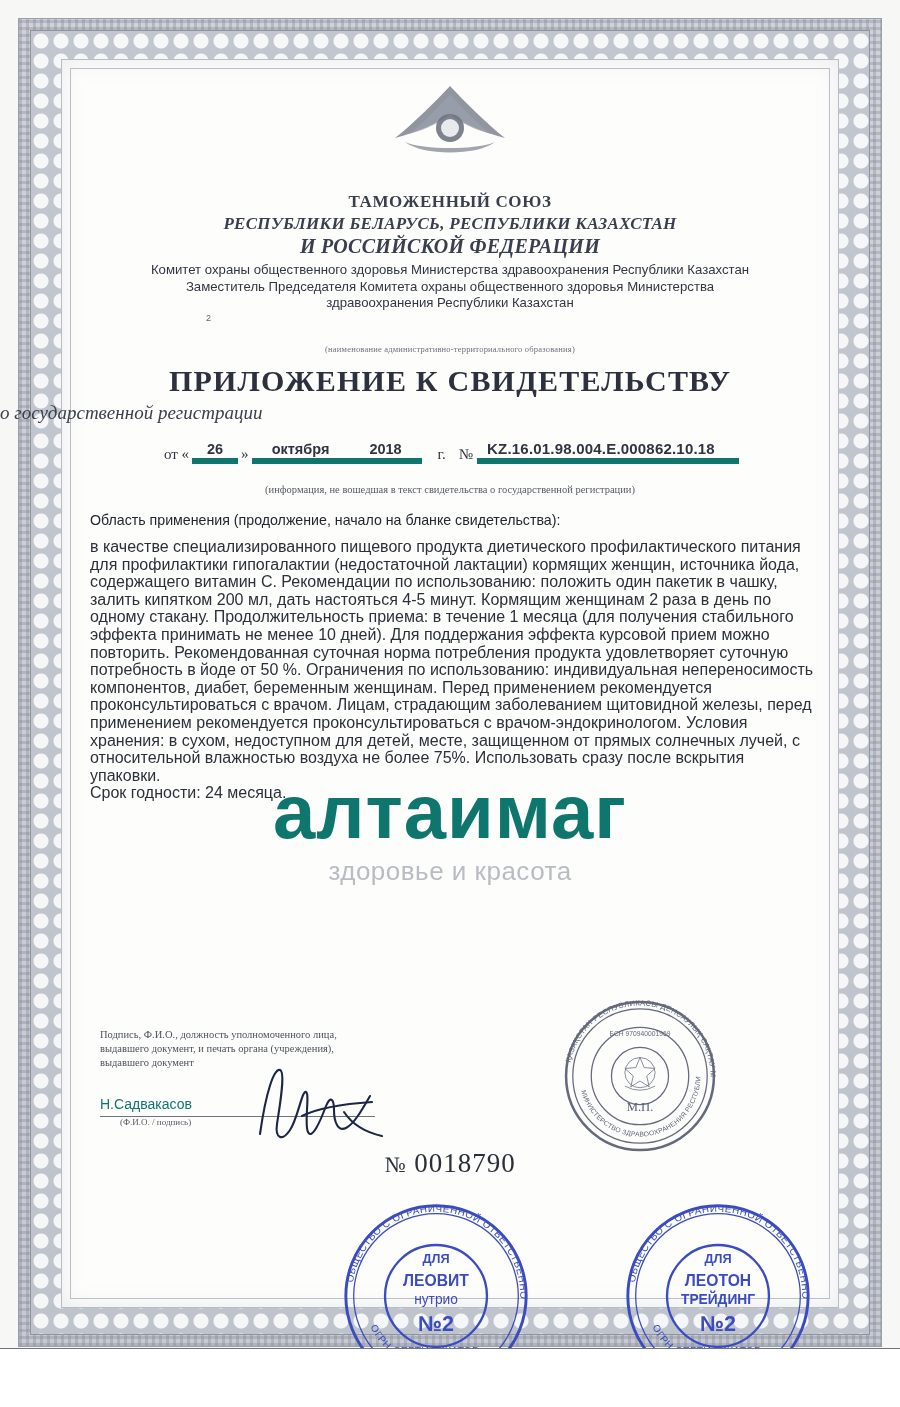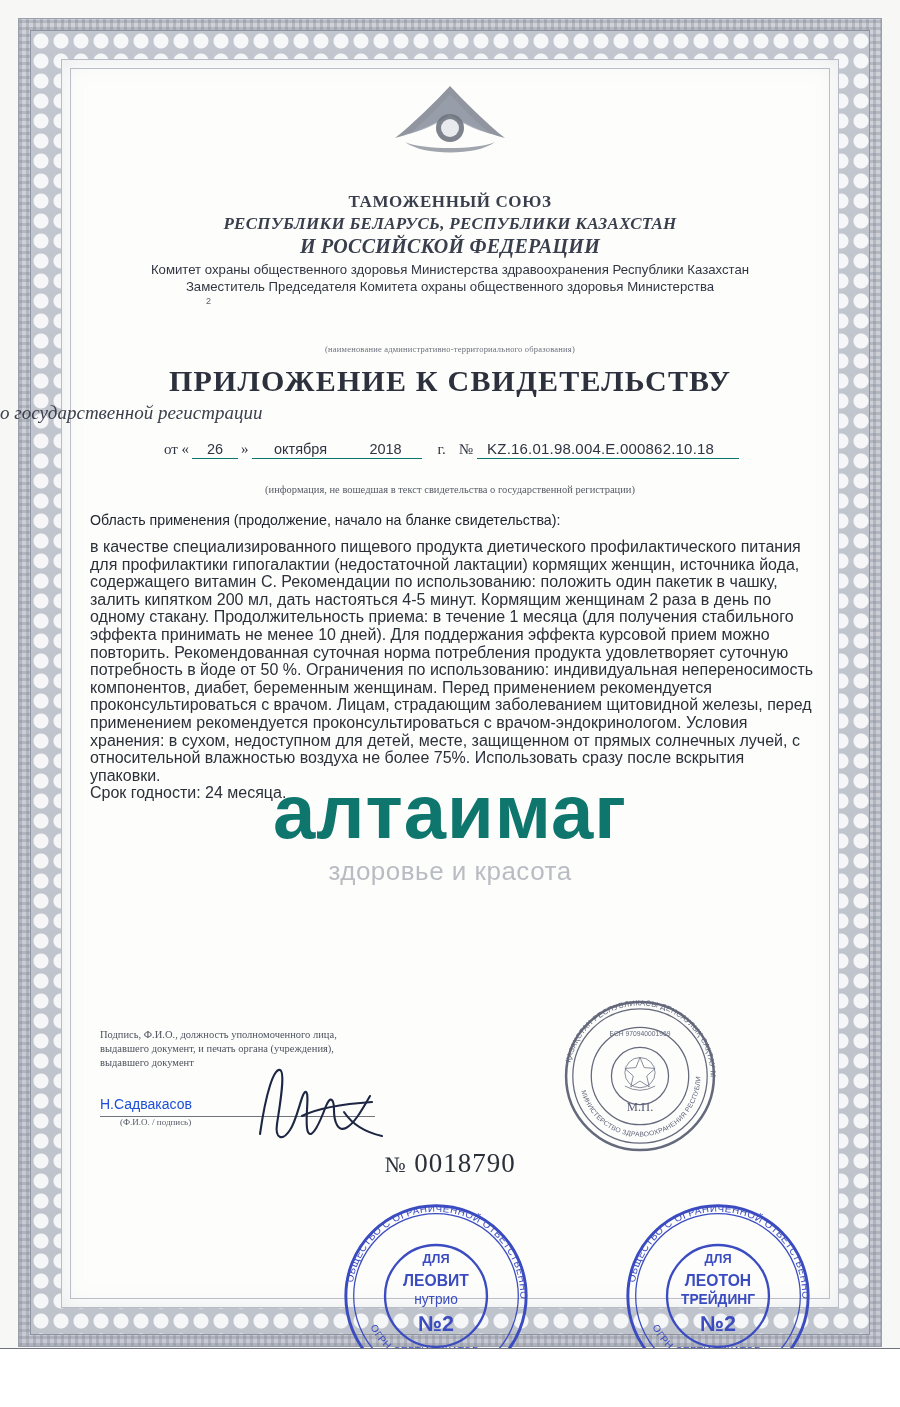--- a/index.html
+++ b/index.html
@@ -151,23 +151,24 @@
     justify-content: center;
     align-items: flex-end;
     font-family: "Liberation Serif", serif;
     font-size: 15px;
     color: #2f3440;
   }
   .daterow .lbl { padding: 0 3px 1px 3px; }
   .daterow .fld {
     font-family: "Liberation Sans", sans-serif;
     font-size: 14.5px;
-    border-bottom: 1px solid #0f766e;
+    border-bottom: 6px solid #0f766e;
     padding: 0 6px 1px 6px;
     text-align: center;
+    font-weight: bold;
   }
   .fld.day { min-width: 34px; }
   .fld.month { min-width: 86px; }
   .fld.year { min-width: 60px; }
   .fld.regnum {
     min-width: 246px;
     font-size: 15px;
     letter-spacing: .2px;
     text-align: left;
     padding-left: 10px;
@@ -232,21 +233,21 @@
     font-family: "Liberation Serif", serif;
     font-size: 10.5px;
     line-height: 14px;
     color: #4d525c;
     width: 300px;
   }
   .sign-name {
     position: absolute;
     left: 100px; top: 1096px;
     font-size: 14px;
-    color: #1d4ed8;
+    color: #0f766e;
   }
   .sign-line {
     position: absolute;
     left: 100px; top: 1116px;
     width: 275px;
     border-bottom: 1px solid #6f747d;
   }
   .sign-caption {
     position: absolute;
     left: 120px; top: 1117px;
@@ -308,20 +309,21 @@
 
   <div class="org-block">
     <div class="org-line1">ТАМОЖЕННЫЙ СОЮЗ</div>
     <div class="org-line2">РЕСПУБЛИКИ БЕЛАРУСЬ, РЕСПУБЛИКИ КАЗАХСТАН</div>
     <div class="org-line3">И РОССИЙСКОЙ ФЕДЕРАЦИИ</div>
   </div>
 
   <div class="authority">
     <div>Комитет охраны общественного здоровья Министерства здравоохранения Республики Казахстан</div>
     <div>Заместитель Председателя Комитета охраны общественного здоровья Министерства</div>
+    <div>здравоохранения Республики Казахстан</div>
     <span class="small-mark">2</span>
   </div>
 
   <div class="caption-sub">(наименование административно-территориального образования)</div>
 
   <div class="doc-title">ПРИЛОЖЕНИЕ К СВИДЕТЕЛЬСТВУ</div>
   <div class="doc-subtitle">о государственной регистрации</div>
 
   <div class="daterow">
     <span class="lbl">от «</span>

